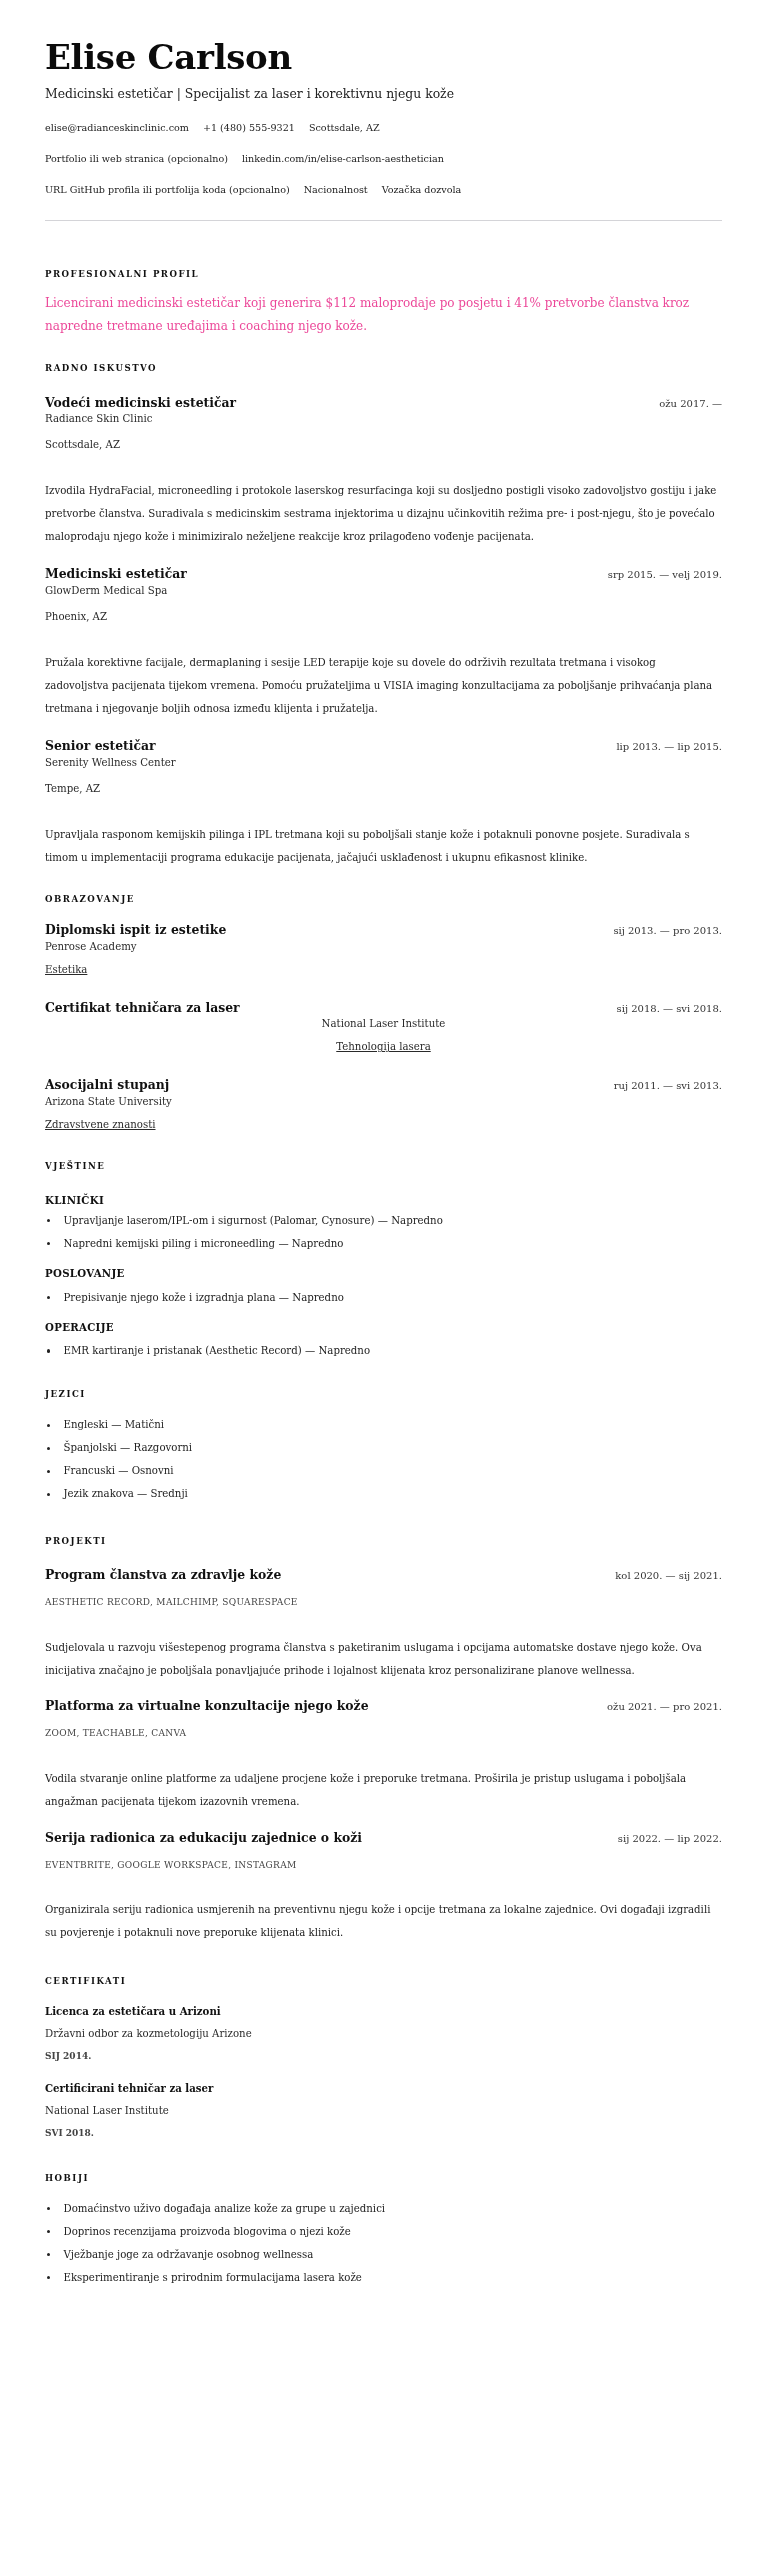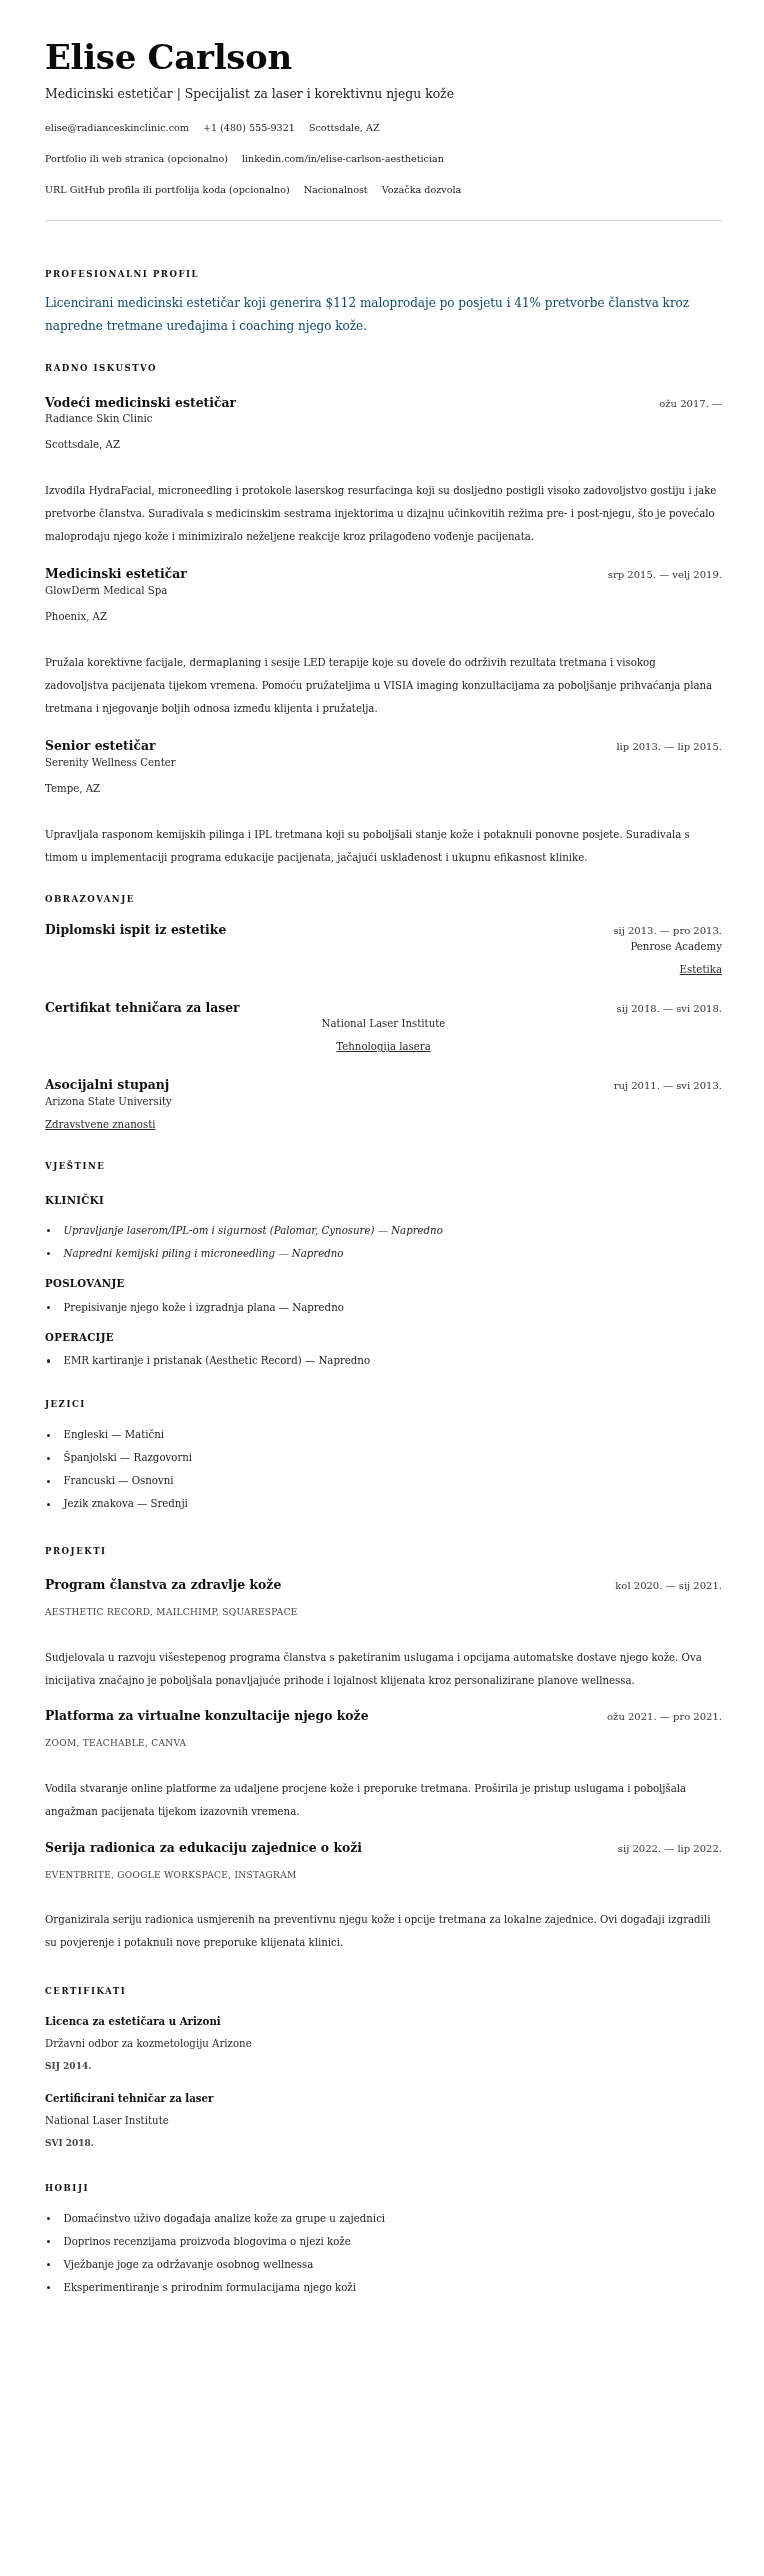--- a/index.html
+++ b/index.html
@@ -50,21 +50,21 @@
     font-weight: bold;
     letter-spacing: 1.5px;
     text-transform: uppercase;
     color: #111;
     margin: 0;
     line-height: 11.5px;
   }
   .summary {
     font-size: 12px;
     line-height: 23px;
-    color: #0c4a6e;
+    color: #ec4899;
     margin: 11.5px 0 0 0;
   }
   .entry-head {
     display: flex;
     justify-content: space-between;
     align-items: baseline;
   }
   .entry-title {
     font-size: 12.4px;
     font-weight: bold;
@@ -215,21 +215,21 @@
       </div>
       <div class="entry-sub">Serenity Wellness Center</div>
       <div class="entry-loc">Tempe, AZ</div>
       <div class="entry-desc">Upravljala rasponom kemijskih pilinga i IPL tretmana koji su poboljšali stanje kože i potaknuli ponovne posjete. Suradivala s timom u implementaciji programa edukacije pacijenata, jačajući usklađenost i ukupnu efikasnost klinike.</div>
     </div>
   </section>
 
   <section style="margin-top:25.5px;">
     <h2 class="section-title">OBRAZOVANJE</h2>
 
-    <div class="edu-entry" style="margin-top:16.6px;text-align:right;">
+    <div class="edu-entry" style="margin-top:16.6px;">
       <div class="entry-head">
         <span class="entry-title">Diplomski ispit iz estetike</span>
         <span class="entry-date">sij 2013. — pro 2013.</span>
       </div>
       <div class="entry-sub">Penrose Academy</div>
       <div class="entry-sub field">Estetika</div>
     </div>
 
     <div class="edu-entry" style="margin-top:23px;text-align:center;">
       <div class="entry-head">
@@ -248,21 +248,21 @@
       <div class="entry-sub">Arizona State University</div>
       <div class="entry-sub field">Zdravstvene znanosti</div>
     </div>
   </section>
 
   <section style="margin-top:29px;">
     <h2 class="section-title">VJEŠTINE</h2>
 
     <div style="margin-top:20.4px;">
       <div class="skill-group-title">KLINIČKI</div>
-      <ul class="bullets" style="margin-top:12px;font-style:italic;">
+      <ul class="bullets" style="margin-top:2px;">
         <li>Upravljanje laserom/IPL-om i sigurnost (Palomar, Cynosure) — Napredno</li>
         <li>Napredni kemijski piling i microneedling — Napredno</li>
       </ul>
     </div>
 
     <div style="margin-top:11.5px;">
       <div class="skill-group-title">POSLOVANJE</div>
       <ul class="bullets" style="margin-top:5.1px;">
         <li>Prepisivanje njego kože i izgradnja plana — Napredno</li>
       </ul>
@@ -332,18 +332,18 @@
       <div class="cert-date">SVI 2018.</div>
     </div>
   </section>
 
   <section style="margin-top:33px;">
     <h2 class="section-title">HOBIJI</h2>
     <ul class="bullets" style="margin-top:12.7px;">
       <li>Domaćinstvo uživo događaja analize kože za grupe u zajednici</li>
       <li>Doprinos recenzijama proizvoda blogovima o njezi kože</li>
       <li>Vježbanje joge za održavanje osobnog wellnessa</li>
-      <li>Eksperimentiranje s prirodnim formulacijama njego koži</li>
+      <li>Eksperimentiranje s prirodnim formulacijama lasera kože</li>
     </ul>
   </section>
 
 </div>
 
 
 </body></html>

